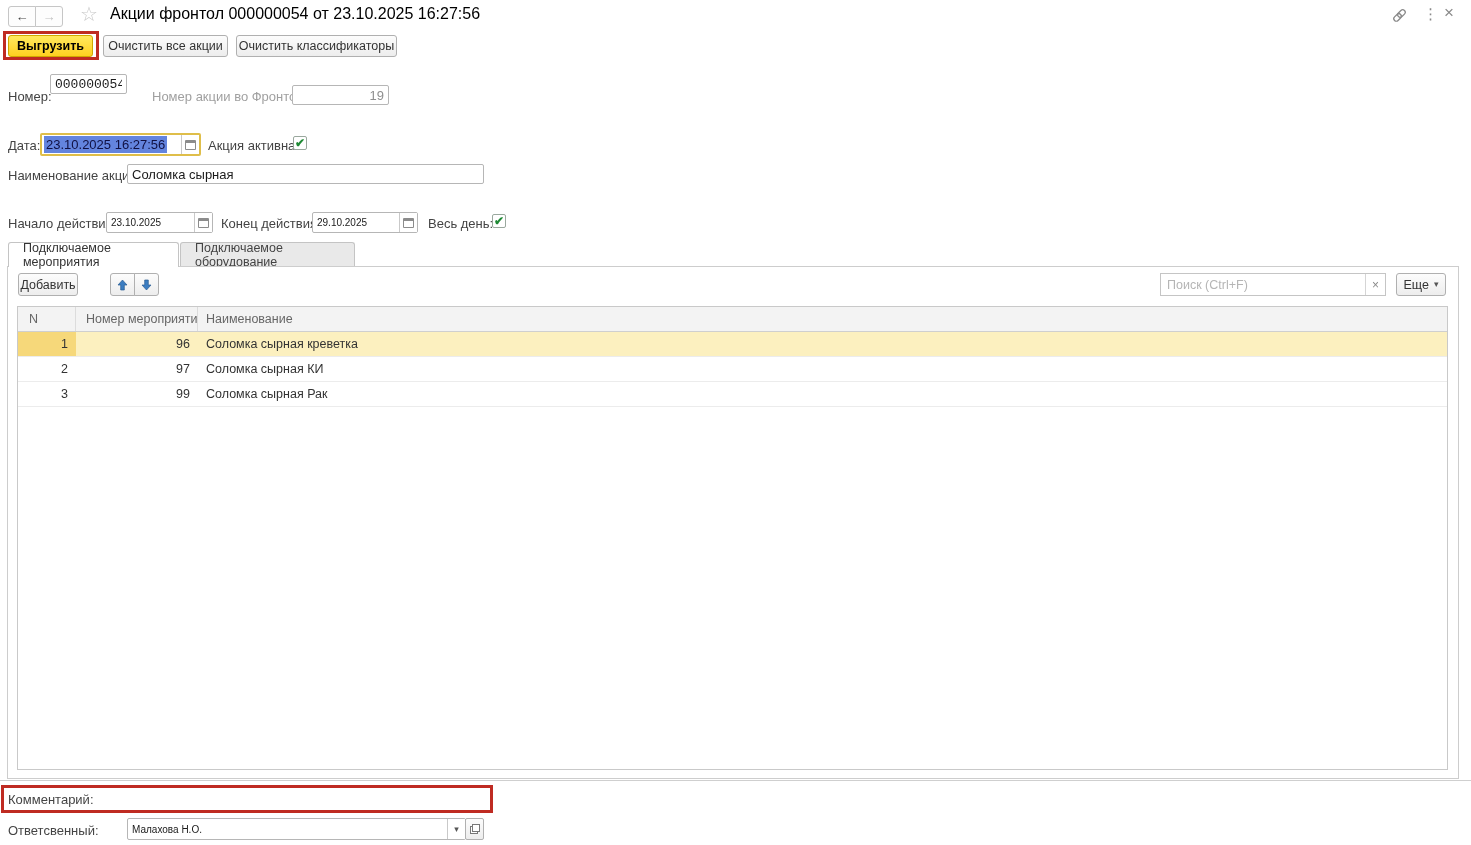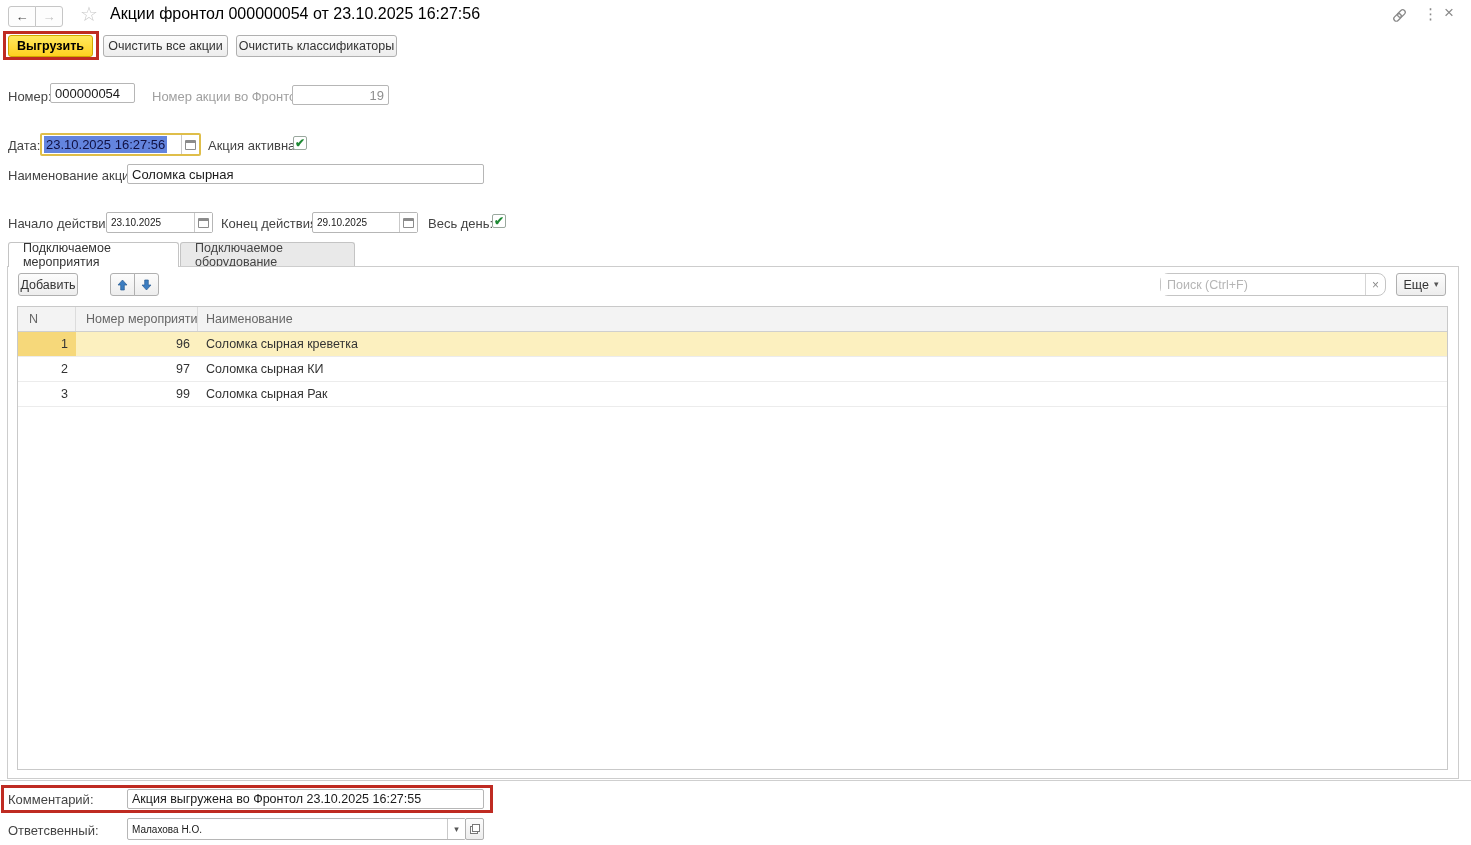--- a/index.html
+++ b/index.html
@@ -48,21 +48,21 @@
   .open-icon::after  { content:""; position:absolute; right:0; top:0;  width:6px; height:6px; border:1px solid #777; background:#fff; }
   .dd-arrow { font-size:9px; color:#555; line-height:1; }
 
   
   .tab { height:24px; display:flex; align-items:center; justify-content:center; font-size:12.5px;
          border:1px solid #c4c4c4; border-bottom:none; border-radius:3px 3px 0 0; cursor:pointer; padding:0 14px; }
   .tab.active { background:#fff; height:25px; z-index:3; color:#333; }
   .tab.inactive { background:#e9e9e9; color:#444; }
   .panel { border:1px solid #cdcdcd; background:#fff; }
 
-  .search-group { display:flex; background:#fff; border:1px solid #c5c5c5; border-radius:8px; }
+  .search-group { display:flex; background:#fff; border:1px solid #c5c5c5; border-radius:0; }
   .search-group input { border:none; outline:none; flex:1; font-family:"Liberation Sans",sans-serif;
                         font-size:12.5px; padding:0 6px; color:#333; min-width:0; }
   .search-group input::placeholder { color:#b5b5b5; }
   .search-clear { width:20px; display:flex; align-items:center; justify-content:center; border-left:1px solid #d5d5d5;
                   color:#8a8a8a; font-size:12px; cursor:pointer; }
 
   
   .tbl { border:1px solid #c9c9c9; background:#fff; overflow:hidden; }
   .trow { display:flex; height:25px; align-items:stretch; border-bottom:1px solid #ececec; }
   .trow.head { background:#f3f3f3; border-bottom:1px solid #cfcfcf; color:#666; }
@@ -106,21 +106,21 @@
   </div>
   <div class="abs winicon" style="left:1423px;top:6px;font-size:15px;">⋮</div>
   <div class="abs winicon" style="left:1444px;top:4px;font-size:17px;">×</div>
 
   <div class="abs annotation" style="left:3px;top:31px;width:96px;height:29px;"></div>
   <div class="abs btn btn-yellow" style="left:8px;top:35px;width:85px;">Выгрузить</div>
   <div class="abs btn" style="left:103px;top:35px;width:125px;">Очистить все акции</div>
   <div class="abs btn" style="left:236px;top:35px;width:161px;">Очистить классификаторы</div>
 
   <div class="abs lbl" style="left:8px;top:89px;">Номер:</div>
-  <input class="abs fld" style="left: 50px; top: 83px; width: 85px;" value="000000054">
+  <input class="abs fld" style="left: 50px; top: 74px; width: 77px; font-family: Liberation Mono, monospace;" value="000000054">
   <div class="abs lbl gray" style="left:152px;top:89px;">Номер акции во Фронтоле:</div>
   <input class="abs fld" style="left: 292px; top: 85px; width: 97px; text-align: right; color: rgb(143, 143, 143);" value="19">
 
   <div class="abs lbl" style="left:8px;top:138px;">Дата:</div>
   <div class="abs fldgroup focus-yellow" style="left:40px;top:133px;width:161px;height:23px;">
     <div style="flex:1;display:flex;align-items:center;padding-left:2px;overflow:hidden;">
       <span class="sel-text">23.10.2025 16:27:56</span>
     </div>
     <div class="grpbtn">
         <span class="cal-icon"></span>
@@ -202,21 +202,20 @@
       <div class="tcell c-n body-cell-right">3</div>
       <div class="tcell c-num body-cell-right">99</div>
       <div class="tcell c-name body-cell-left">Соломка сырная Рак</div>
     </div>
   </div>
 
   <div class="abs hline" style="left:0;top:780px;width:1471px;"></div>
 
   <div class="abs annotation" style="left:1px;top:785px;width:492px;height:28px;"></div>
   <div class="abs lbl" style="left:8px;top:792px;">Комментарий:</div>
-  <input class="abs fld" style="left: 127px; top: 789px; width: 357px; font-size: 12.5px;" value="Акция выгружена во Фронтол 23.10.2025 16:27:55">
 
   <div class="abs lbl" style="left:8px;top:823px;">Ответсвенный:</div>
   <div class="abs fldgroup" style="left:127px;top:818px;width:339px;height:22px;">
     <input value="Малахова Н.О." style="">
     <div class="grpbtn">
         <span class="dd-arrow">▾</span>
       </div>
   </div>
   <div class="abs btn" style="left:465px;top:818px;width:19px;height:22px;padding:0;border-radius:2px;">
     <span class="open-icon"></span>

